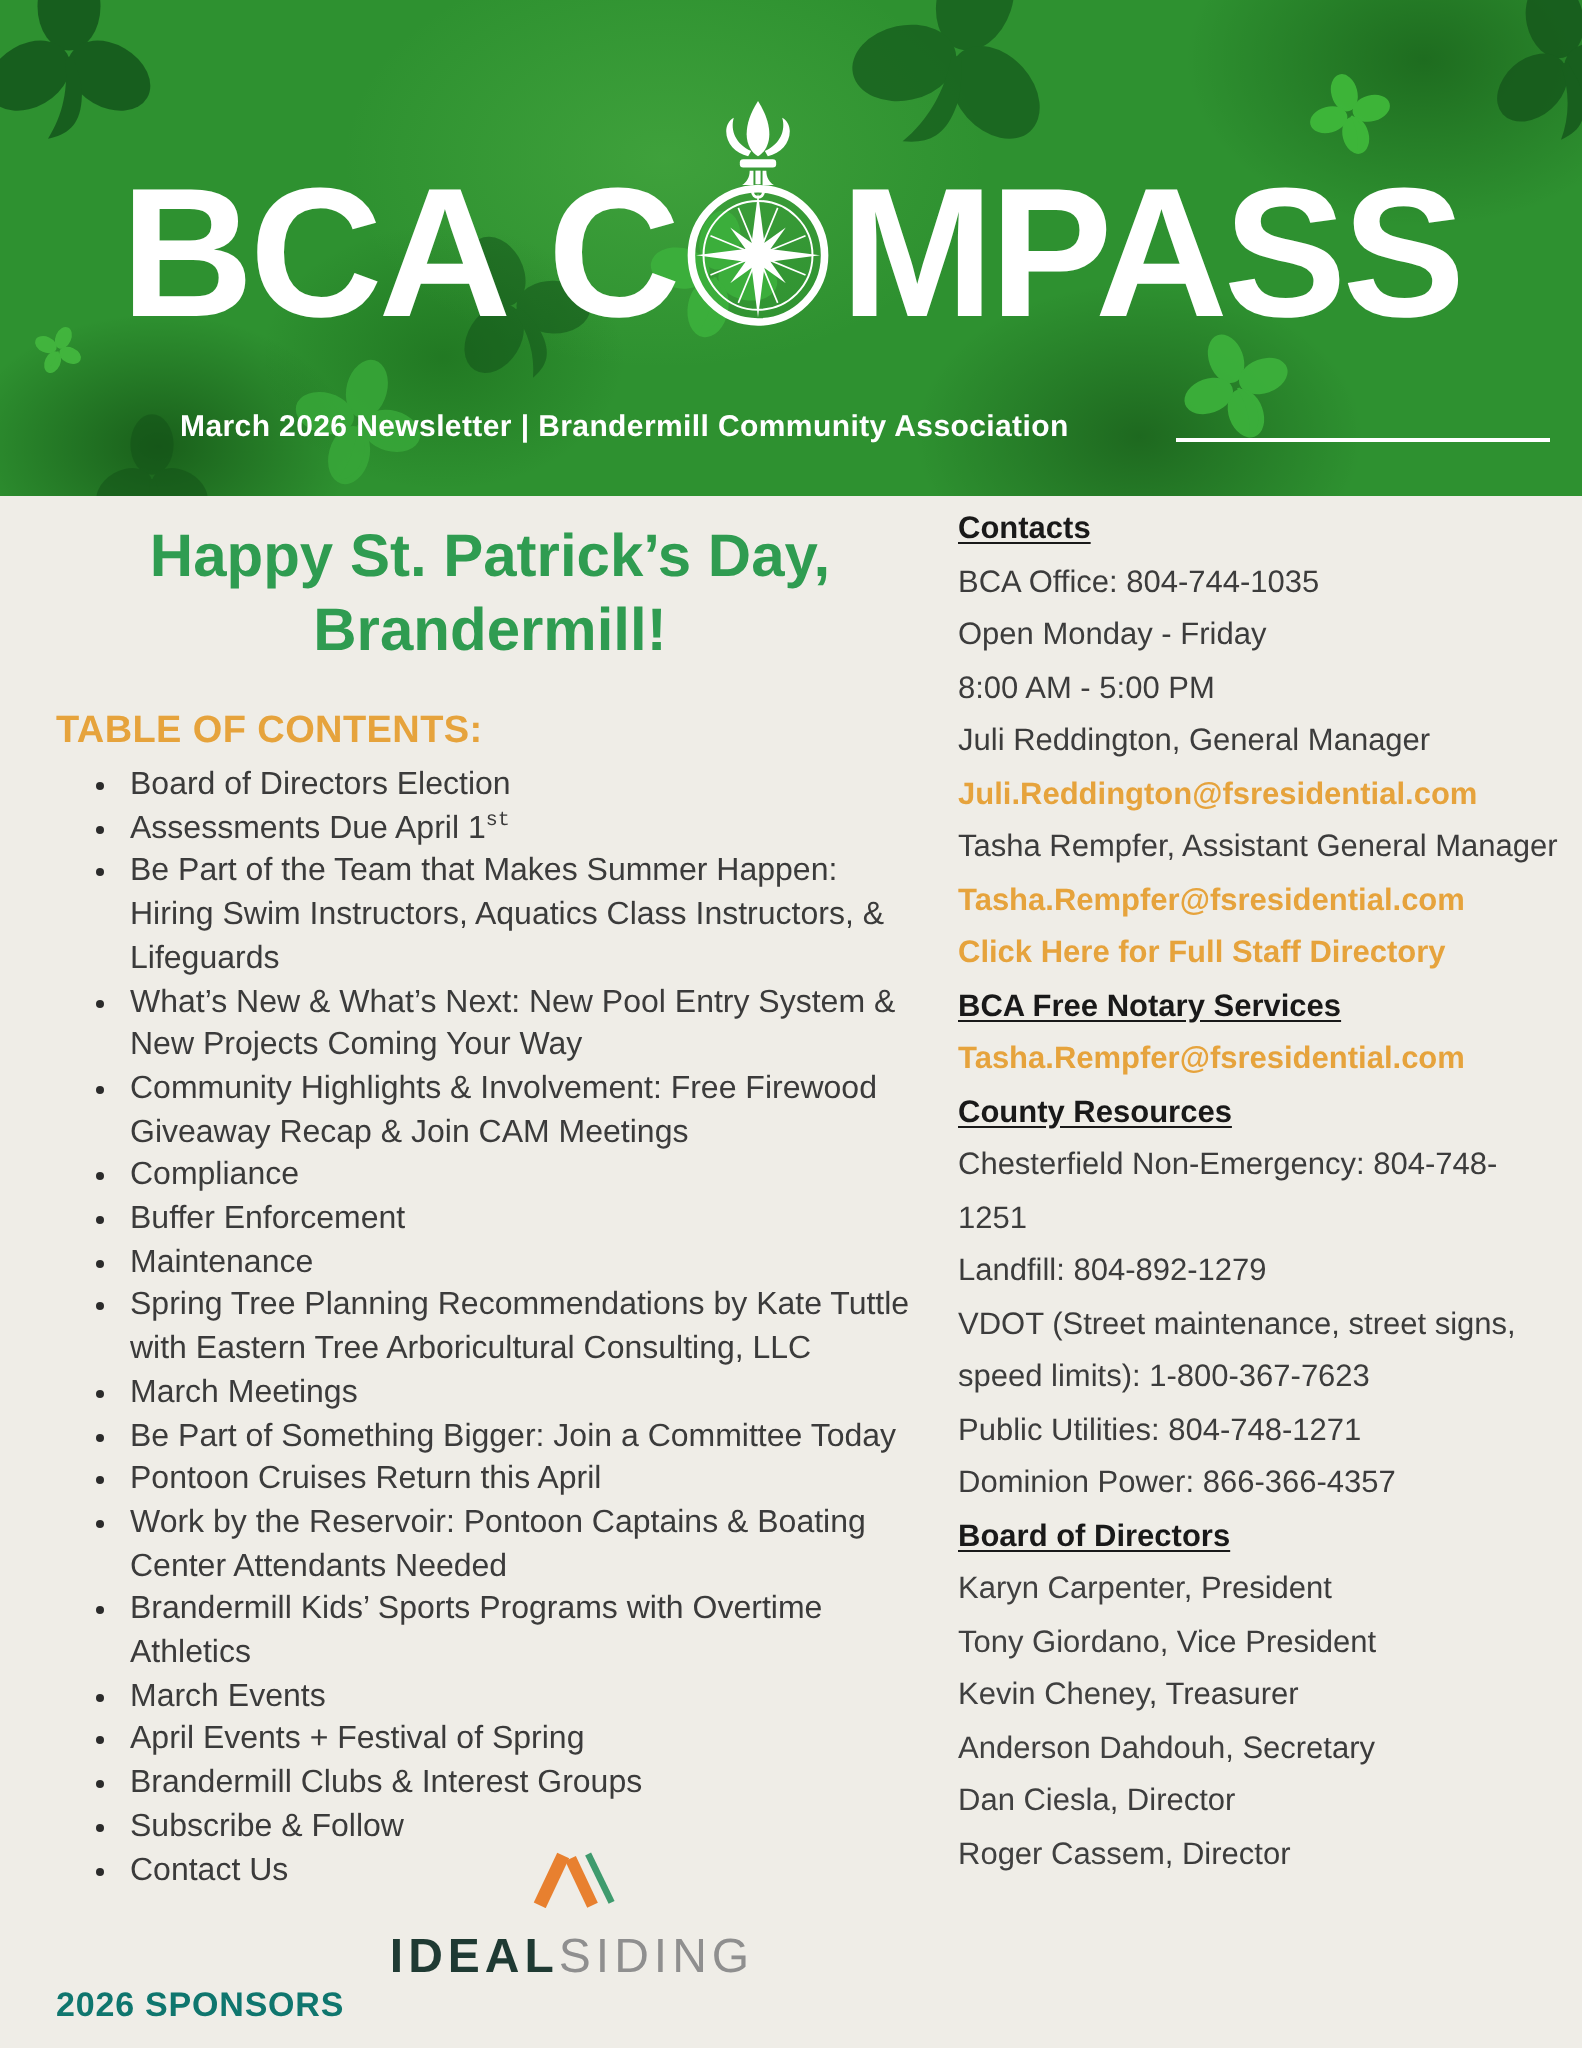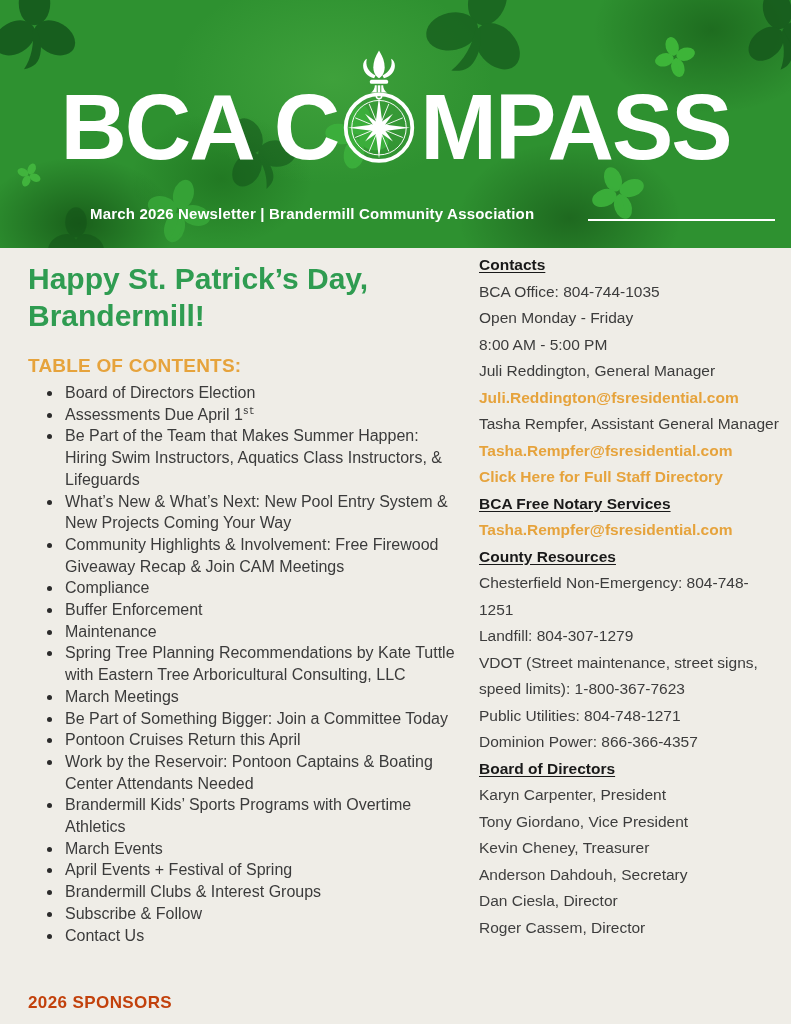--- a/index.html
+++ b/index.html
@@ -20,30 +20,30 @@
          justify-content:center;color:#ffffff;font-weight:bold;font-size:92px;
          letter-spacing:-2px;line-height:92px;white-space:nowrap;}
   .brand .compass{width:76px;height:115px;margin:-42px 3px 0 3px;flex:0 0 auto;}
   .subtitle{position:absolute;left:90px;top:205px;color:#ffffff;font-weight:bold;
             font-size:15px;letter-spacing:.2px;}
   .subtitle-rule{position:absolute;left:588px;right:16px;top:219px;height:2px;background:#ffffff;}
 
   
   .left-col{position:absolute;left:28px;top:260px;width:434px;}
   .page-heading{margin:0;font-size:30px;line-height:37px;font-weight:bold;
-                color:#2f9c51;}
+                color:#2f9c51;text-align:center;}
   .toc-label{margin-top:21px;font-size:19px;font-weight:bold;color:#e6a33c;letter-spacing:.2px;}
   ul.toc{margin:5px 0 0 0;padding:0 0 0 35px;font-size:16px;line-height:21.7px;color:#3b3b3b;}
   ul.toc li{padding-left:2px;}
   ul.toc li::marker{color:#2b2b2b;}
   ul.toc sup{font-size:10px;line-height:0;vertical-align:super;font-family:Liberation Mono, monospace;}
 
   
   .sponsors-label{position:absolute;left:28px;top:993px;font-size:17px;font-weight:bold;
-                  color:#c2410c;letter-spacing:.4px;}
+                  color:#0f766e;letter-spacing:.4px;}
   .sponsor-logo{position:absolute;left:180px;top:922px;width:212px;text-align:center;}
   .sponsor-logo .mark{width:44px;height:32px;display:inline-block;}
   .logo-text{margin-top:6px;font-size:24px;letter-spacing:2.5px;white-space:nowrap;}
   .logo-bold{color:#1f3a33;font-weight:bold;}
   .logo-light{color:#8f8f8f;font-weight:normal;}
 
   
   .right-col{position:absolute;left:479px;top:252px;width:303px;font-size:15.5px;
              line-height:26.5px;color:#3c3c3c;}
   .side-heading{font-weight:bold;color:#191919;text-decoration:underline;text-underline-offset:2px;}
@@ -169,36 +169,46 @@
         <li>Brandermill Kids’ Sports Programs with Overtime Athletics</li>
         <li>March Events</li>
         <li>April Events + Festival of Spring</li>
         <li>Brandermill Clubs &amp; Interest Groups</li>
         <li>Subscribe &amp; Follow</li>
         <li>Contact Us</li>
       </ul>
   </section>
 
   <div class="sponsors-label">2026 SPONSORS</div>
+  <div class="sponsor-logo">
+    <svg class="mark" viewBox="0 0 60 42">
+      <path d="M8,41 L24,7" stroke="#e8802f" stroke-width="9" fill="none"></path>
+      <path d="M29,9 L44,41" stroke="#e8802f" stroke-width="8" fill="none"></path>
+      <path d="M41,6 L57,39" stroke="#3f9b6e" stroke-width="4.5" fill="none"></path>
+    </svg>
+    <div class="logo-text">
+      <span class="logo-bold">IDEAL</span><span class="logo-light">SIDING</span>
+    </div>
+  </div>
 
   <aside class="right-col">
       <div class="side-heading">Contacts</div>
       <div class="side-line">BCA Office: 804-744-1035</div>
       <div class="side-line">Open Monday - Friday</div>
       <div class="side-line">8:00 AM - 5:00 PM</div>
       <div class="side-line">Juli Reddington, General Manager</div>
       <div class="side-line gold-link">Juli.Reddington@fsresidential.com</div>
       <div class="side-line">Tasha Rempfer, Assistant General Manager</div>
       <div class="side-line gold-link">Tasha.Rempfer@fsresidential.com</div>
       <div class="side-line gold-link">Click Here for Full Staff Directory</div>
       <div class="side-heading">BCA Free Notary Services</div>
       <div class="side-line gold-link">Tasha.Rempfer@fsresidential.com</div>
       <div class="side-heading">County Resources</div>
       <div class="side-line">Chesterfield Non-Emergency: 804-748-1251</div>
-      <div class="side-line">Landfill: 804-307-1279</div>
+      <div class="side-line">Landfill: 804-892-1279</div>
       <div class="side-line">VDOT (Street maintenance, street signs, speed limits): 1-800-367-7623</div>
       <div class="side-line">Public Utilities: 804-748-1271</div>
       <div class="side-line">Dominion Power: 866-366-4357</div>
       <div class="side-heading">Board of Directors</div>
       <div class="side-line"><span class="gold-strong">Karyn Carpenter</span>, President</div>
       <div class="side-line"><span class="gold-strong">Tony Giordano</span>, Vice President</div>
       <div class="side-line"><span class="gold-strong">Kevin Cheney</span>, Treasurer</div>
       <div class="side-line"><span class="gold-strong">Anderson Dahdouh</span>, Secretary</div>
       <div class="side-line"><span class="gold-strong">Dan Ciesla</span>, Director</div>
       <div class="side-line"><span class="gold-strong">Roger Cassem</span>, Director</div>

